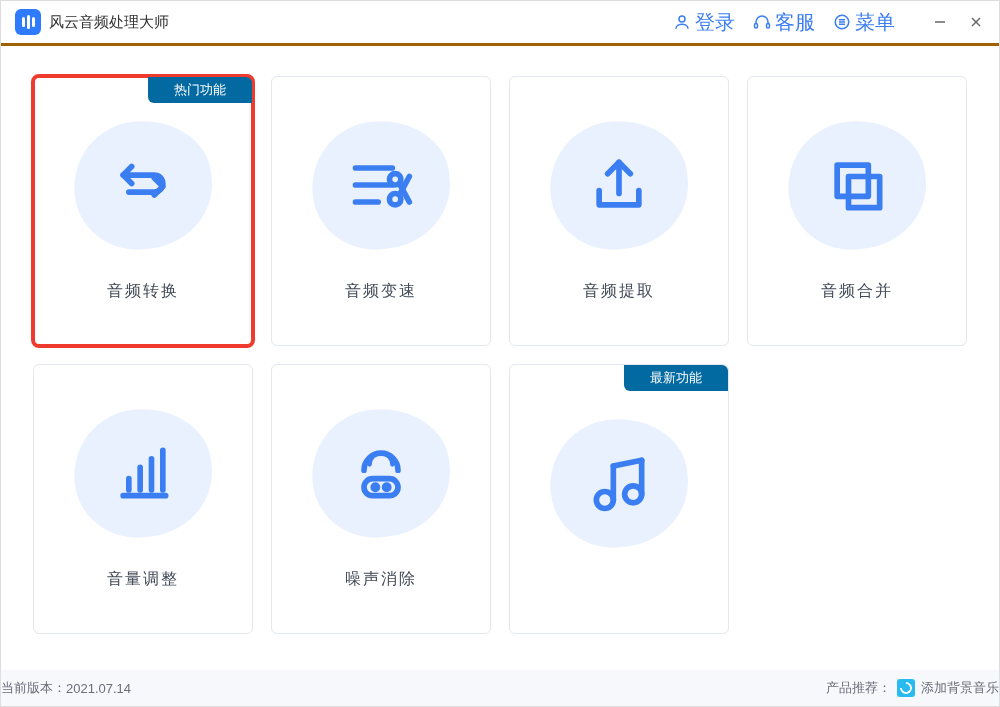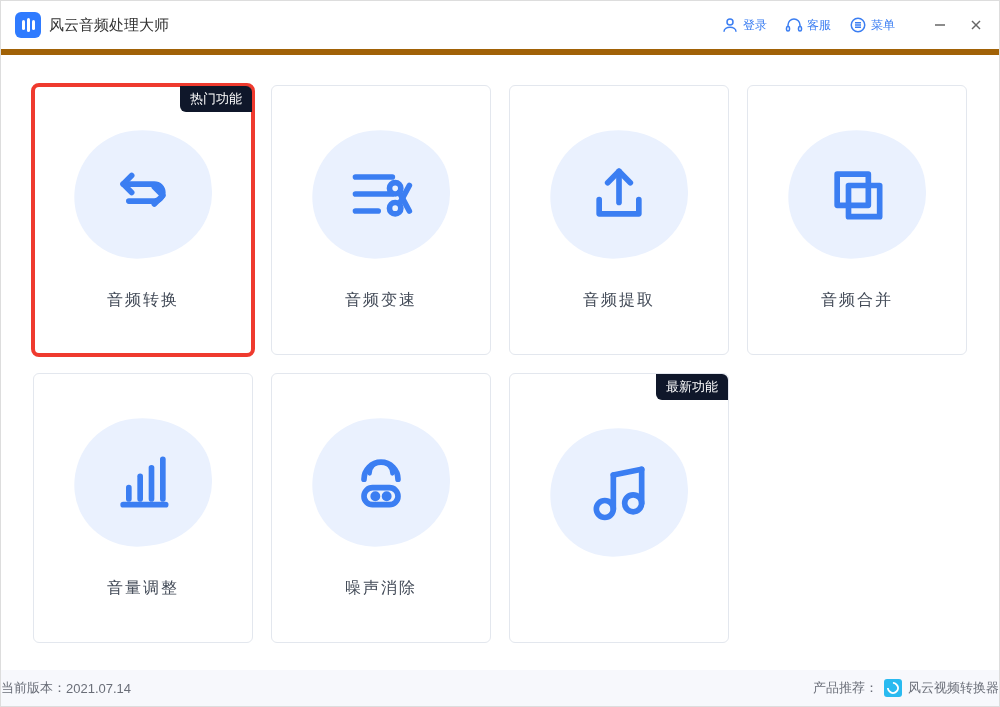--- a/index.html
+++ b/index.html
@@ -1,32 +1,32 @@
 <!DOCTYPE html>
 <html><head>
 <meta charset="utf-8">
 <style>
 *{box-sizing:border-box;margin:0;padding:0;font-family:"Microsoft YaHei","PingFang SC",sans-serif}
 body{background:#fff}
 .window{width:1000px;height:707px;border:1px solid #ddd;position:relative;background:#fff;display:flex;flex-direction:column}
-.titlebar{height:54px;display:flex;align-items:center;padding:0 14px;border-bottom:6px solid #a16207}
+.titlebar{height:45px;display:flex;align-items:center;padding:0 14px;border-bottom:3px solid #a16207}
 .logo{width:26px;height:26px;background:#2f7bff;border-radius:6px;display:flex;align-items:center;justify-content:center;margin-right:8px}
 .logo span{display:inline-block;width:3px;height:10px;background:#fff;border-radius:2px;margin:0 1px}
 .logo span:nth-child(2){height:14px}
 .logo span:nth-child(3){height:10px}
 .app-title{font-size:15px;color:#333}
 .titlebar-spacer{flex:1}
-.hdr-btn{display:flex;align-items:center;font-size:12px;color:#3b7ef2;margin-right:18px;cursor:pointer}
+.hdr-btn{display:flex;align-items:center;font-size:20px;color:#3b7ef2;margin-right:18px;cursor:pointer}
 .hdr-btn svg{margin-right:4px}
 .win-ctrl{width:18px;height:18px;display:flex;align-items:center;justify-content:center;cursor:pointer;color:#666;margin-left:18px}
 .content{flex:1;padding:30px 32px 10px}
 .grid{display:grid;grid-template-columns:repeat(4,1fr);gap:18px}
 .card{height:270px;border:1px solid #e3e7ee;border-radius:6px;display:flex;flex-direction:column;align-items:center;justify-content:center;position:relative;cursor:pointer}
 .card.highlight{outline:4px solid #ef3a2e;outline-offset:-2px}
-.badge{position:absolute;top:0;right:0;background:#0f172a;color:#fff;font-size:13px;padding:4px 10px;border-top-right-radius:6px;border-bottom-left-radius:6px}
+.badge{position:absolute;top:0;right:0;background:#0369a1;color:#fff;font-size:13px;padding:4px 26px;border-top-right-radius:6px;border-bottom-left-radius:6px}
 .blob{width:138px;height:128px;background:#eaf1fe;border-radius:50% 55% 52% 48% / 55% 48% 52% 50%;display:flex;align-items:center;justify-content:center;margin-bottom:32px;transform:rotate(-6deg)}
 .blob svg{transform:rotate(6deg)}
 .card-label{font-size:16px;color:#424a57;letter-spacing:2px}
 .footer{height:36px;background:#f7f8fc;display:flex;align-items:center;padding:0 0;font-size:13px;color:#6a6e78}
 .footer-spacer{flex:1}
 .rec-ico{width:18px;height:18px;background:#29baf0;border-radius:3px;display:flex;align-items:center;justify-content:center;margin:0 6px}
 .rec-ico::before{content:"";width:8px;height:8px;border:2px solid #fff;border-radius:50%;border-left-color:transparent;transform:rotate(45deg)}
 </style>
 </head>
 <body>
@@ -170,15 +170,15 @@
 
     </div>
   </div>
 
   <div class="footer">
     <span>当前版本：</span>
     <span>2021.07.14</span>
     <div class="footer-spacer"></div>
     <span>产品推荐：</span>
     <div class="rec-ico"></div>
-    <span>风云视频转换器</span>
+    <span>添加背景音乐</span>
   </div>
 </div>
 
 </body></html>

